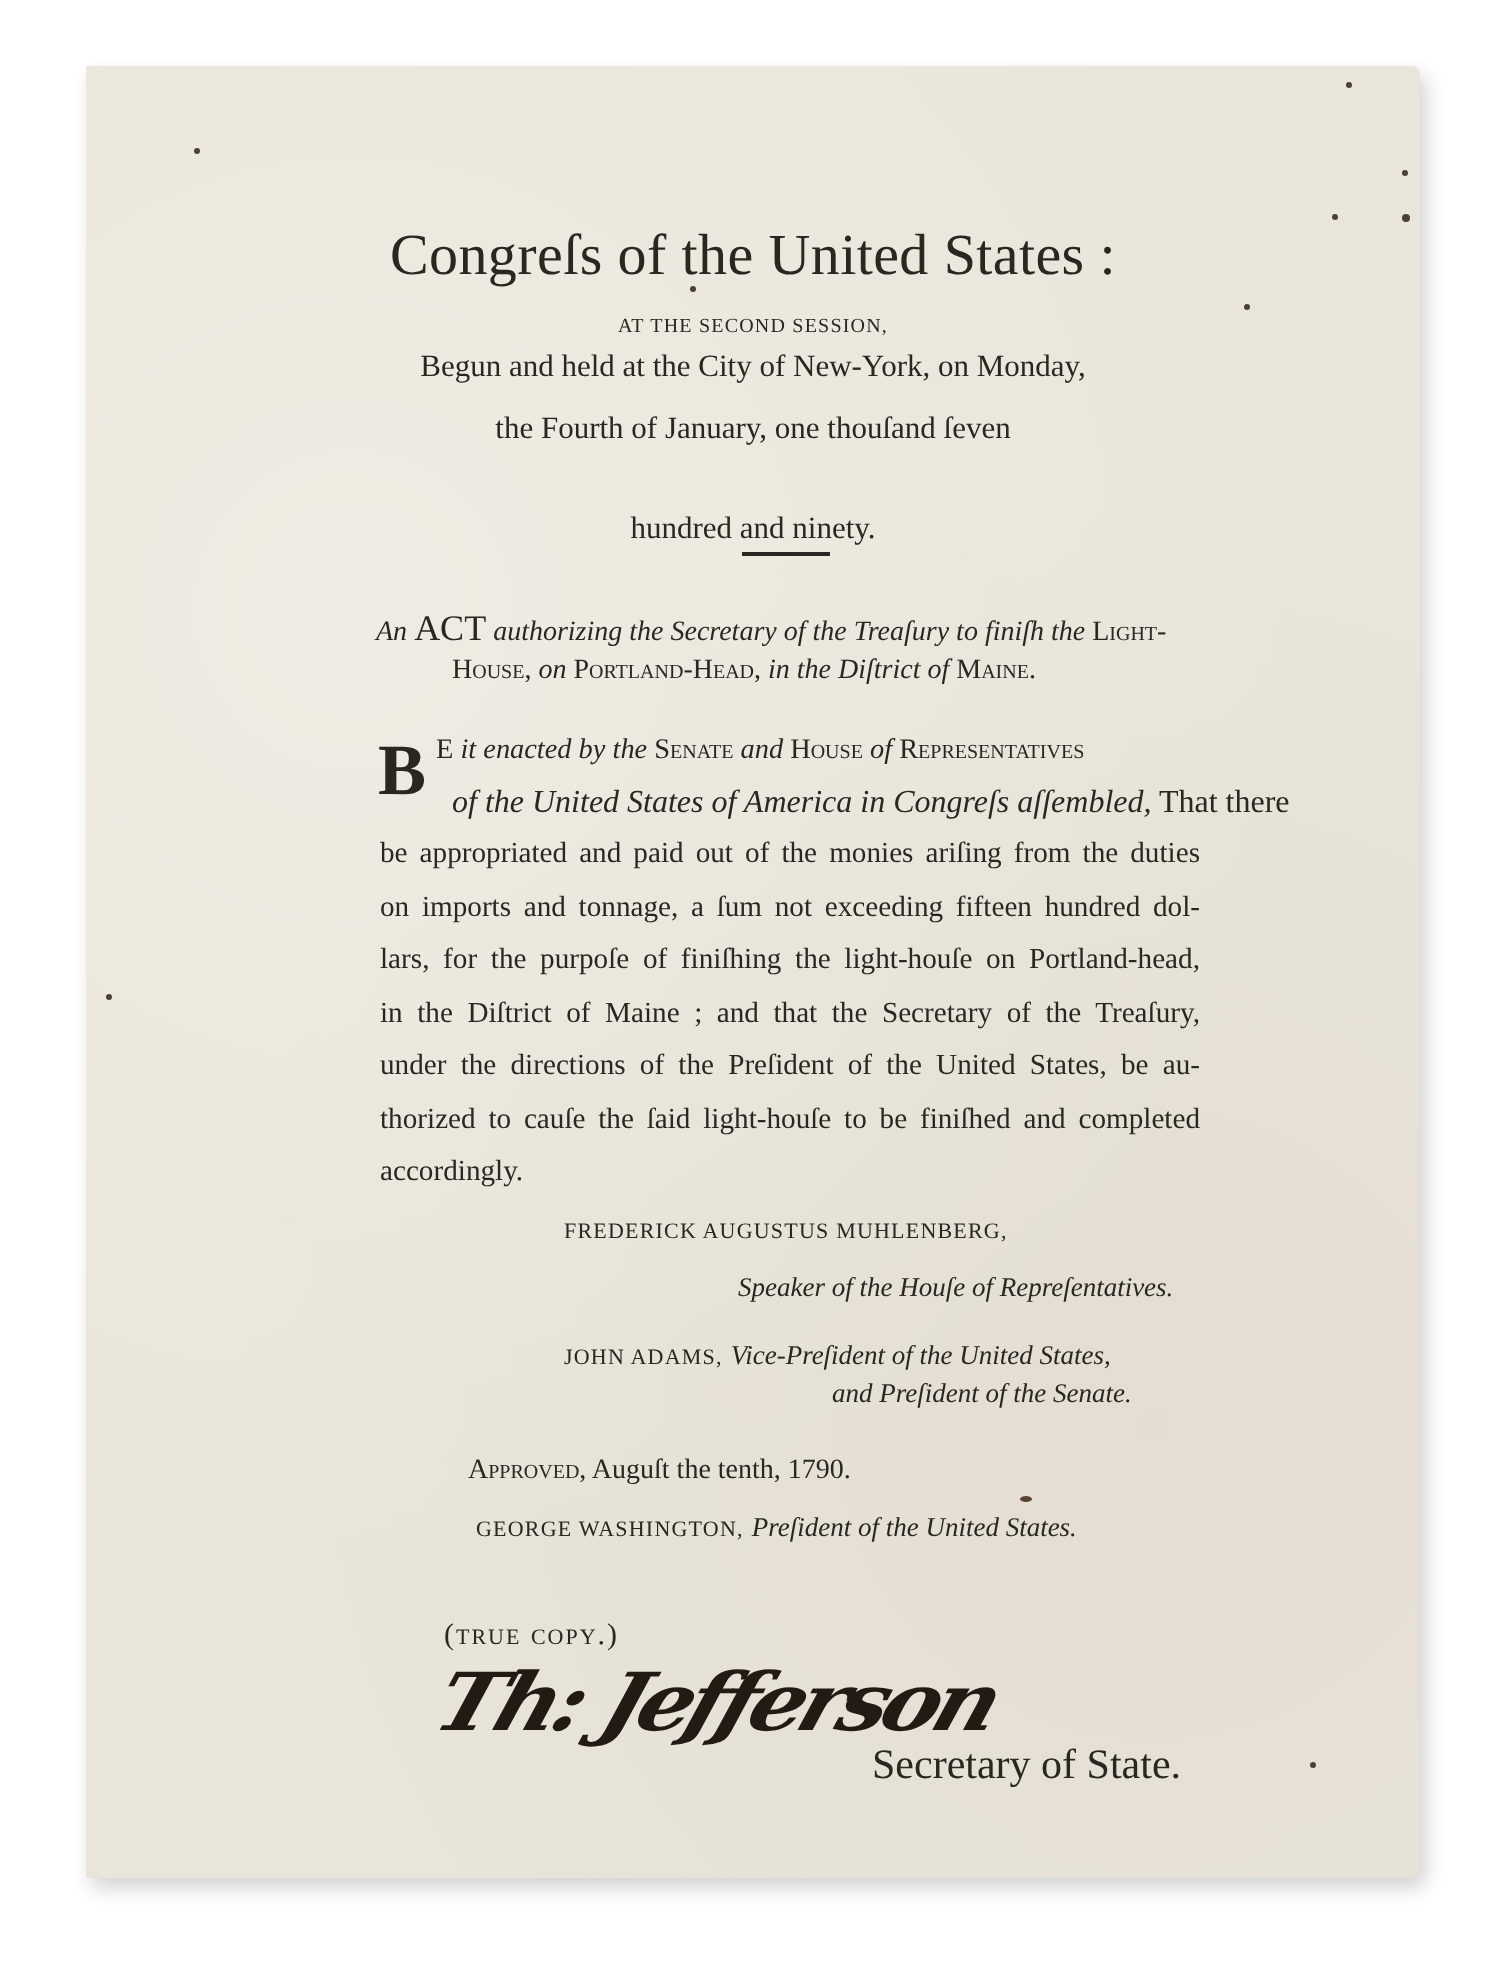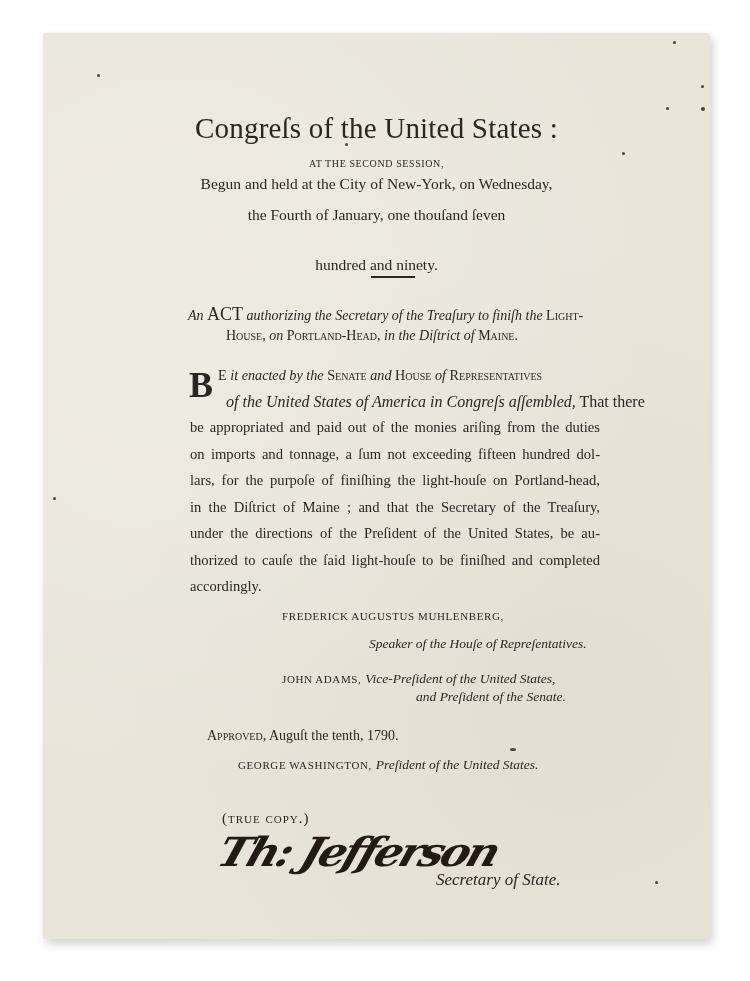--- a/index.html
+++ b/index.html
@@ -29,41 +29,41 @@
     .upright { font-style: normal; }
     .body-line { font-size: 14.6px; left: 190px; width: 410px; text-align: justify; text-align-last: justify; }
     .body-line.last { text-align-last: left; }
     .dropcap { position: absolute; left: 189px; top: 367px; font-size: 36px; line-height: 36px; font-weight: bold; }
     .sig-name { font-size: 11px; letter-spacing: 0.6px; }
     .sig-title { font-size: 13.5px; font-style: italic; }
     .signature {
       position: absolute; left: 232px; top: 828px; font-family: "DejaVu Serif", serif; font-style: italic; font-weight: bold;
       font-size: 40px; color: #241a14; transform: skewX(-18deg) scaleX(1.1); letter-spacing: -3px;
     }
-    .sec-state { font-size: 17px; font-style: italic; }
+    .sec-state { font-size: 21px; }
   </style>
 </head>
 <body>
 
 <div class="paper"></div>
 
 <div class="speck" style="left:97px;top:74px;width:3px;height:3px;"></div>
 <div class="speck" style="left:673px;top:41px;width:3px;height:3px;"></div>
 <div class="speck" style="left:701px;top:85px;width:3px;height:3px;"></div>
 <div class="speck" style="left:701px;top:107px;width:4px;height:4px;"></div>
 <div class="speck" style="left:666px;top:107px;width:3px;height:3px;"></div>
 <div class="speck" style="left:622px;top:152px;width:3px;height:3px;"></div>
 <div class="speck" style="left:53px;top:497px;width:3px;height:3px;"></div>
 <div class="speck" style="left:510px;top:748px;width:6px;height:3px;background:#5a4232;"></div>
 <div class="speck" style="left:655px;top:881px;width:3px;height:3px;"></div>
 <div class="speck" style="left:345px;top:143px;width:3px;height:3px;"></div>
 
 <div class="line center title">Congreſs of the United States :</div>
 <div class="line center smallcaps-line">AT THE SECOND SESSION,</div>
-<div class="line center head-line" style="top:175px;">Begun and held at the City of New-York, on Wednesday,</div>
+<div class="line center head-line" style="top:175px;">Begun and held at the City of New-York, on Monday,</div>
 <div class="line center head-line" style="top:206px;">the Fourth of January, one thouſand ſeven</div>
 <div class="line center head-line" style="top:237px;margin-top:19px;">hundred and ninety.</div>
 
 <div class="divider"></div>
 
 <div class="line act" style="left:188px;top:304px;">
   <span>An</span>
   <span class="upright" style="font-size:18px;">ACT</span>
   <span>authorizing the Secretary of the Treaſury to finiſh the</span>
   <span class="sc">Light-</span>
@@ -100,21 +100,21 @@
 
 <div class="line sig-name" style="left:282px;top:610px;">FREDERICK AUGUSTUS MUHLENBERG,</div>
 <div class="line sig-title" style="left:369px;top:636px;">Speaker of the Houſe of Repreſentatives.</div>
 <div class="line" style="left:282px;top:669px;">
   <span class="sig-name">JOHN ADAMS,</span>
   <span class="sig-title">Vice-Preſident of the United States,</span>
 </div>
 <div class="line sig-title" style="left:416px;top:689px;">and Preſident of the Senate.</div>
 
 <div class="line" style="left:207px;top:728px;font-size:14px;">
-  <span style="font-variant:small-caps;">Approved,</span>
+  <span style="font-variant:small-caps;margin-left:27px;">Approved,</span>
   <span>Auguſt the tenth, 1790.</span>
 </div>
 <div class="line" style="left:238px;top:755px;">
   <span class="sig-name">GEORGE WASHINGTON,</span>
   <span class="sig-title">Preſident of the United States.</span>
 </div>
 
 <div class="line" style="left:222px;top:810px;font-size:15px;font-variant:small-caps;letter-spacing:1px;">(true copy.)</div>
 
 <div class="signature">Th: Jefferson</div>

